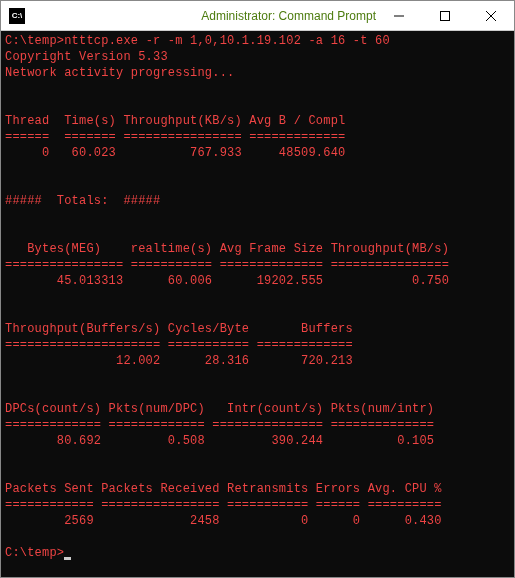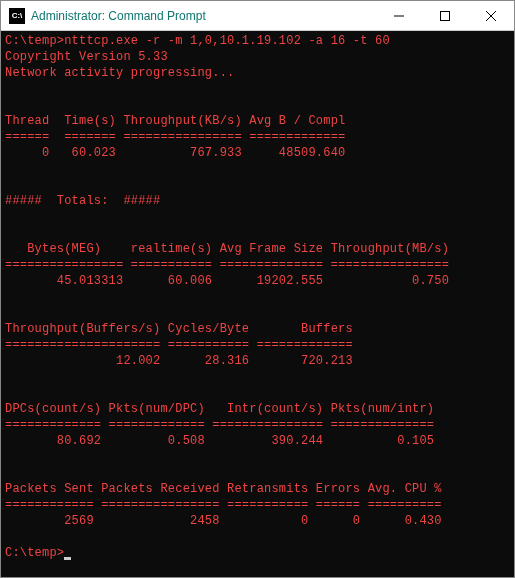--- a/index.html
+++ b/index.html
@@ -39,22 +39,23 @@
       justify-content: center;
       color: #fff;
       font-size: 8px;
       font-weight: bold;
       font-family: sans-serif;
     }
     .titlebar-text {
       margin-left: 6px;
       font-size: 12px;
       font-family: 'Segoe UI', sans-serif;
-      color: #0f766e;
+      color: #4d7c0f;
       flex: 1;
+      text-align: right;
     }
     .titlebar-buttons {
       display: flex;
     }
     .tbutton {
       width: 46px;
       height: 30px;
       display: flex;
       align-items: center;
       justify-content: center;

